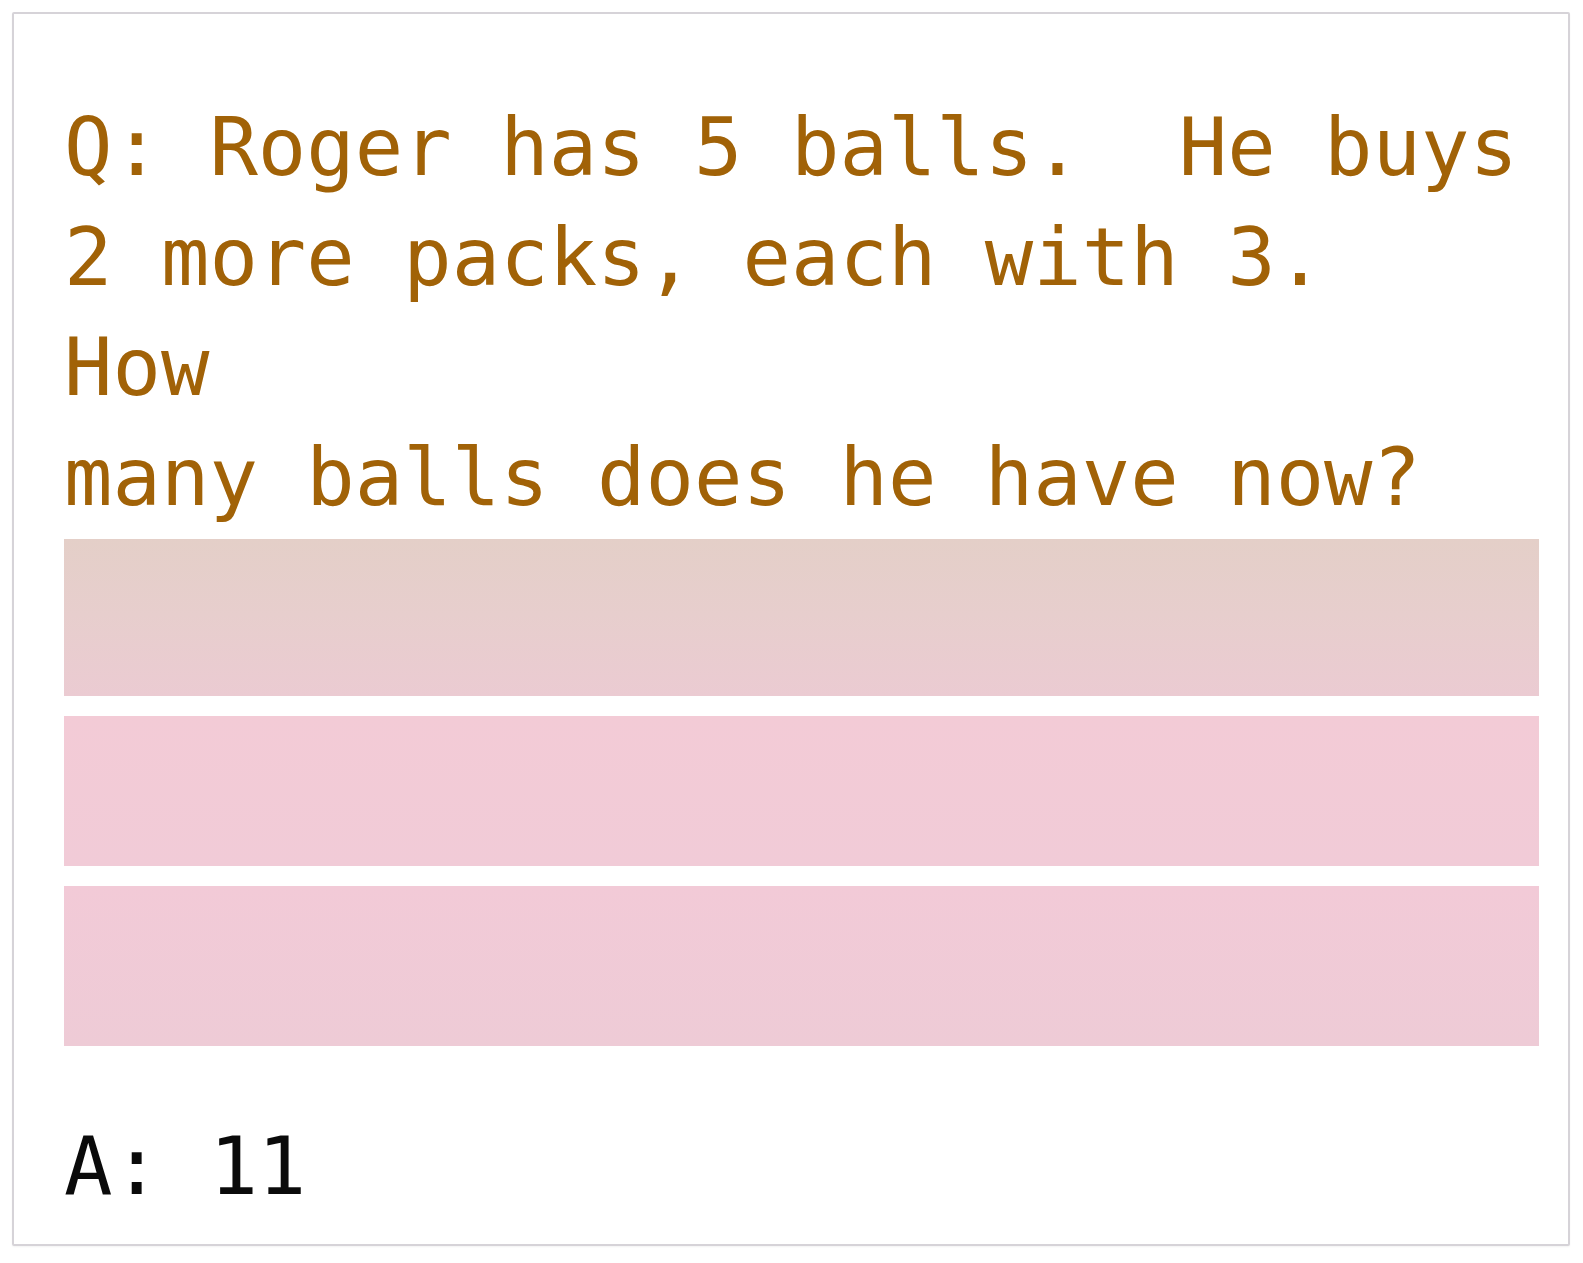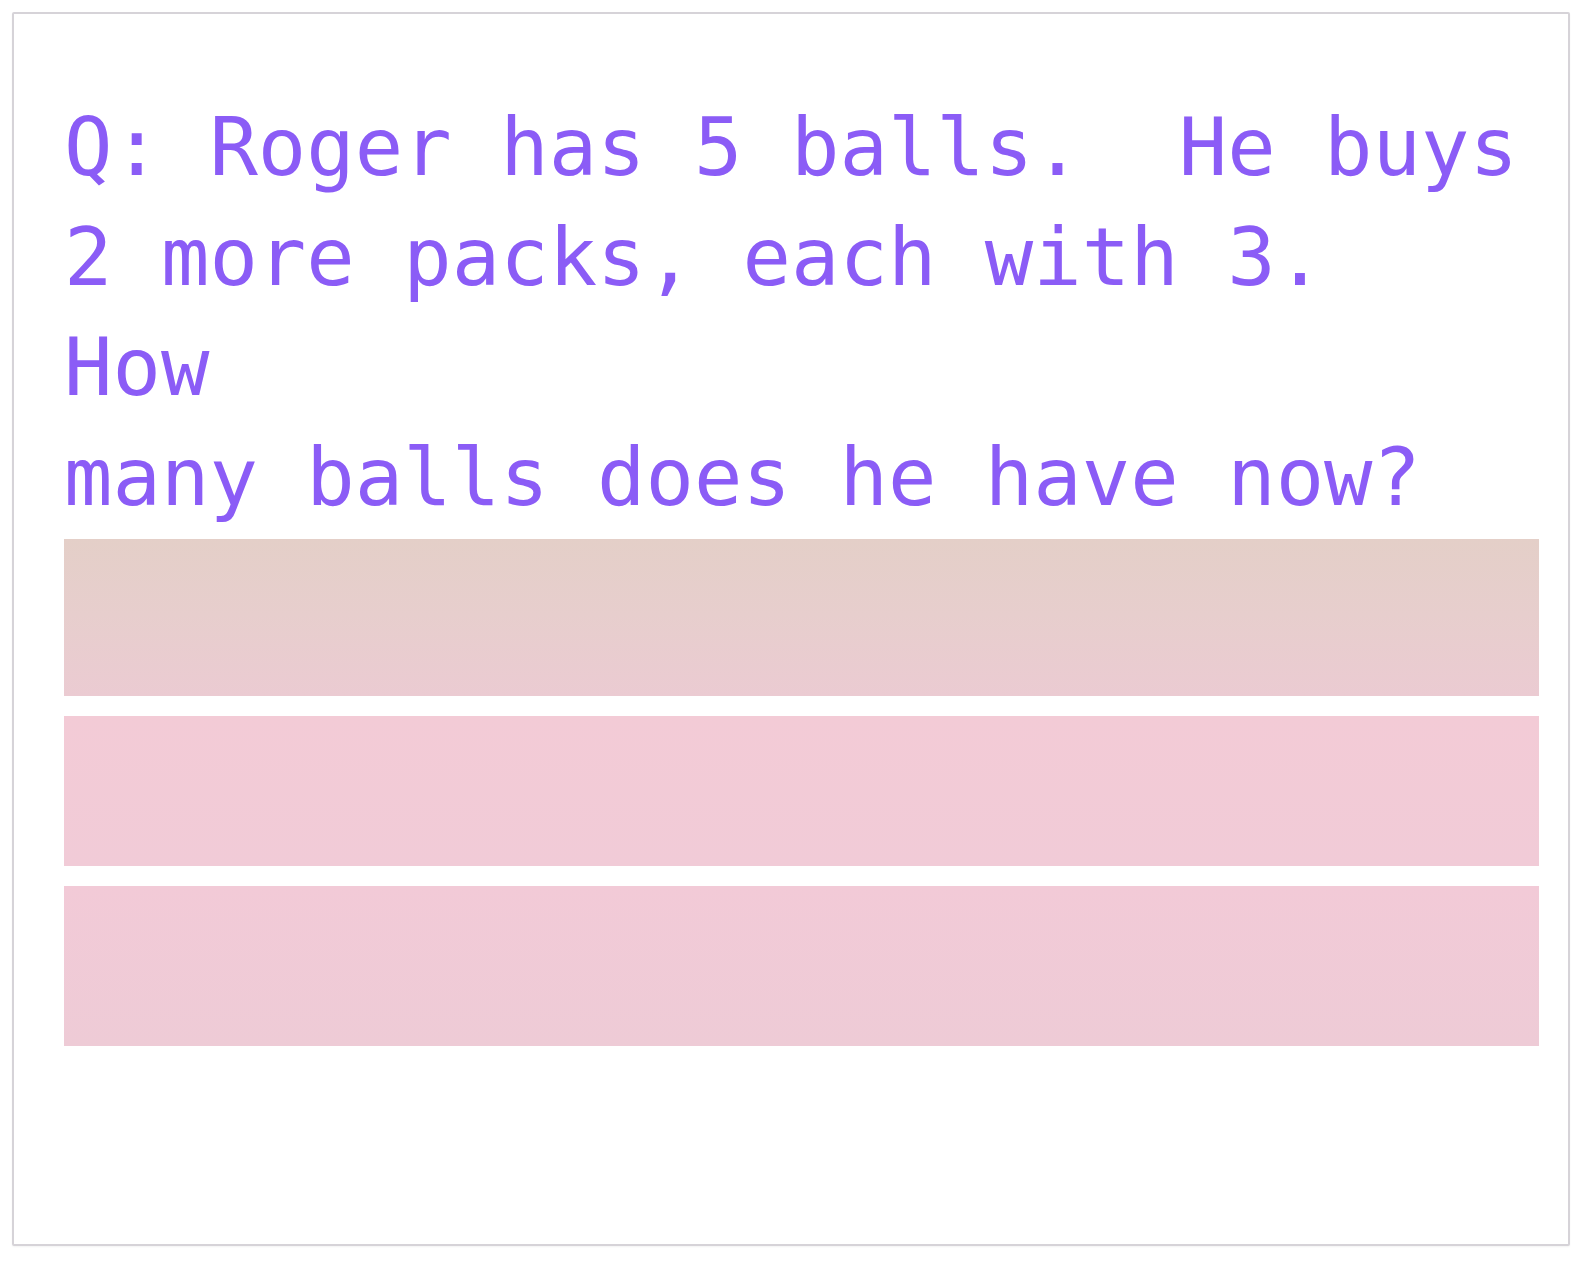--- a/index.html
+++ b/index.html
@@ -38,21 +38,21 @@
 
   
   #question {
     position: absolute;
     left: 50px;
     top: 78px;
     width: 1470px;
     font-size: 80.5px;
     line-height: 110px;
     letter-spacing: 0px;
-    color: #8b5cf6;
+    color: #a16207;
     white-space: pre-wrap;
     font-weight: 400;
   }
 
   
   #code-block {
     position: absolute;
     left: 50px;
     top: 525px;
     width: 1475px;
@@ -113,15 +113,16 @@
       <div class="code-row" id="row-1">
         
       </div>
 
       <div class="code-row" id="row-2">
         
       </div>
 
     </div>
 
+    <div id="answer">A: 11</div>
 
   </div>
 </div>
 
 </body></html>

